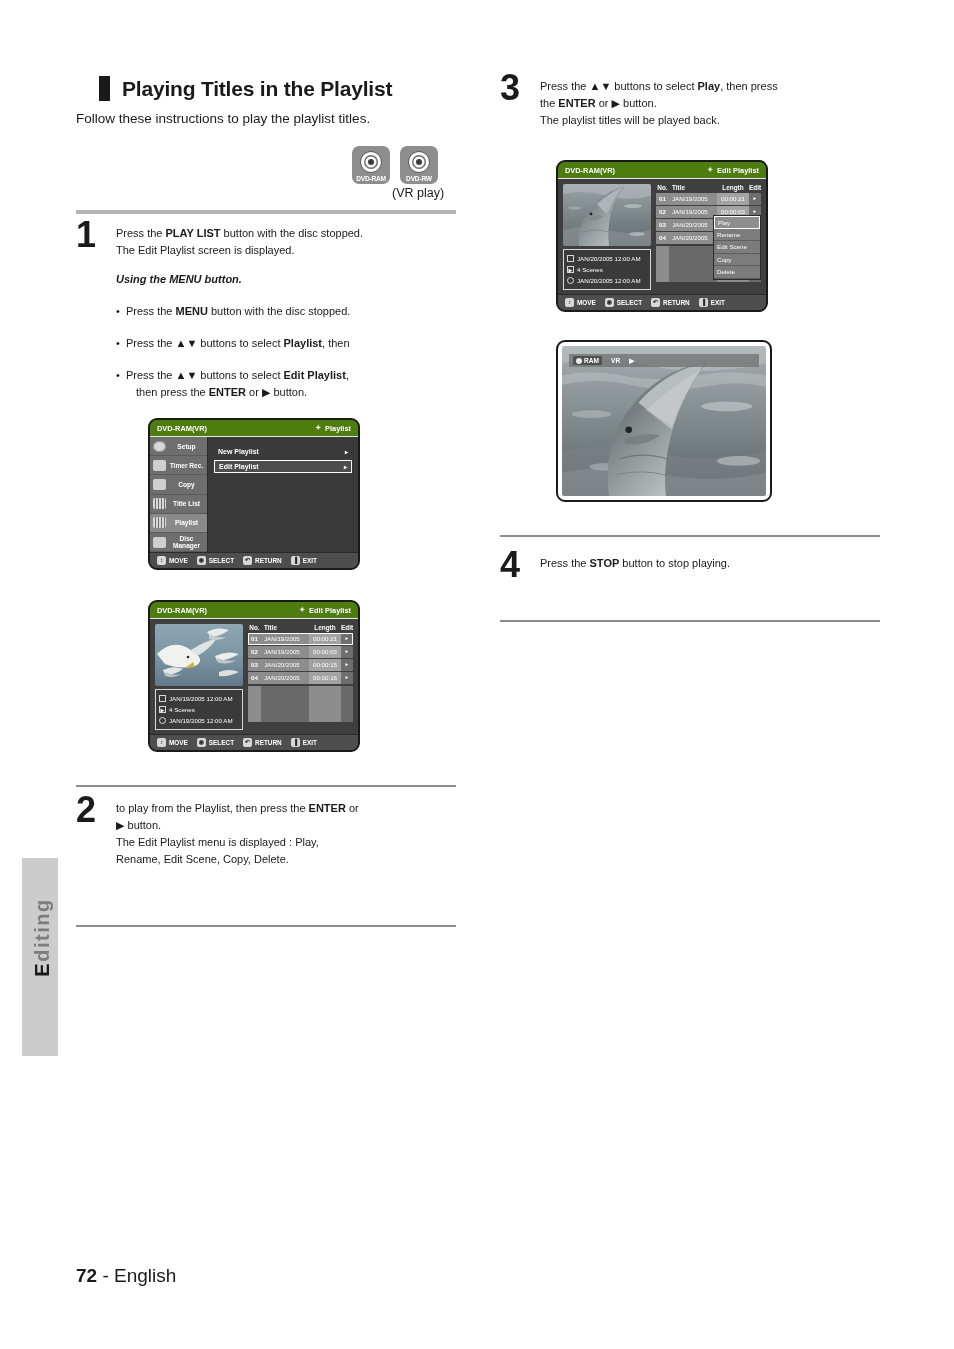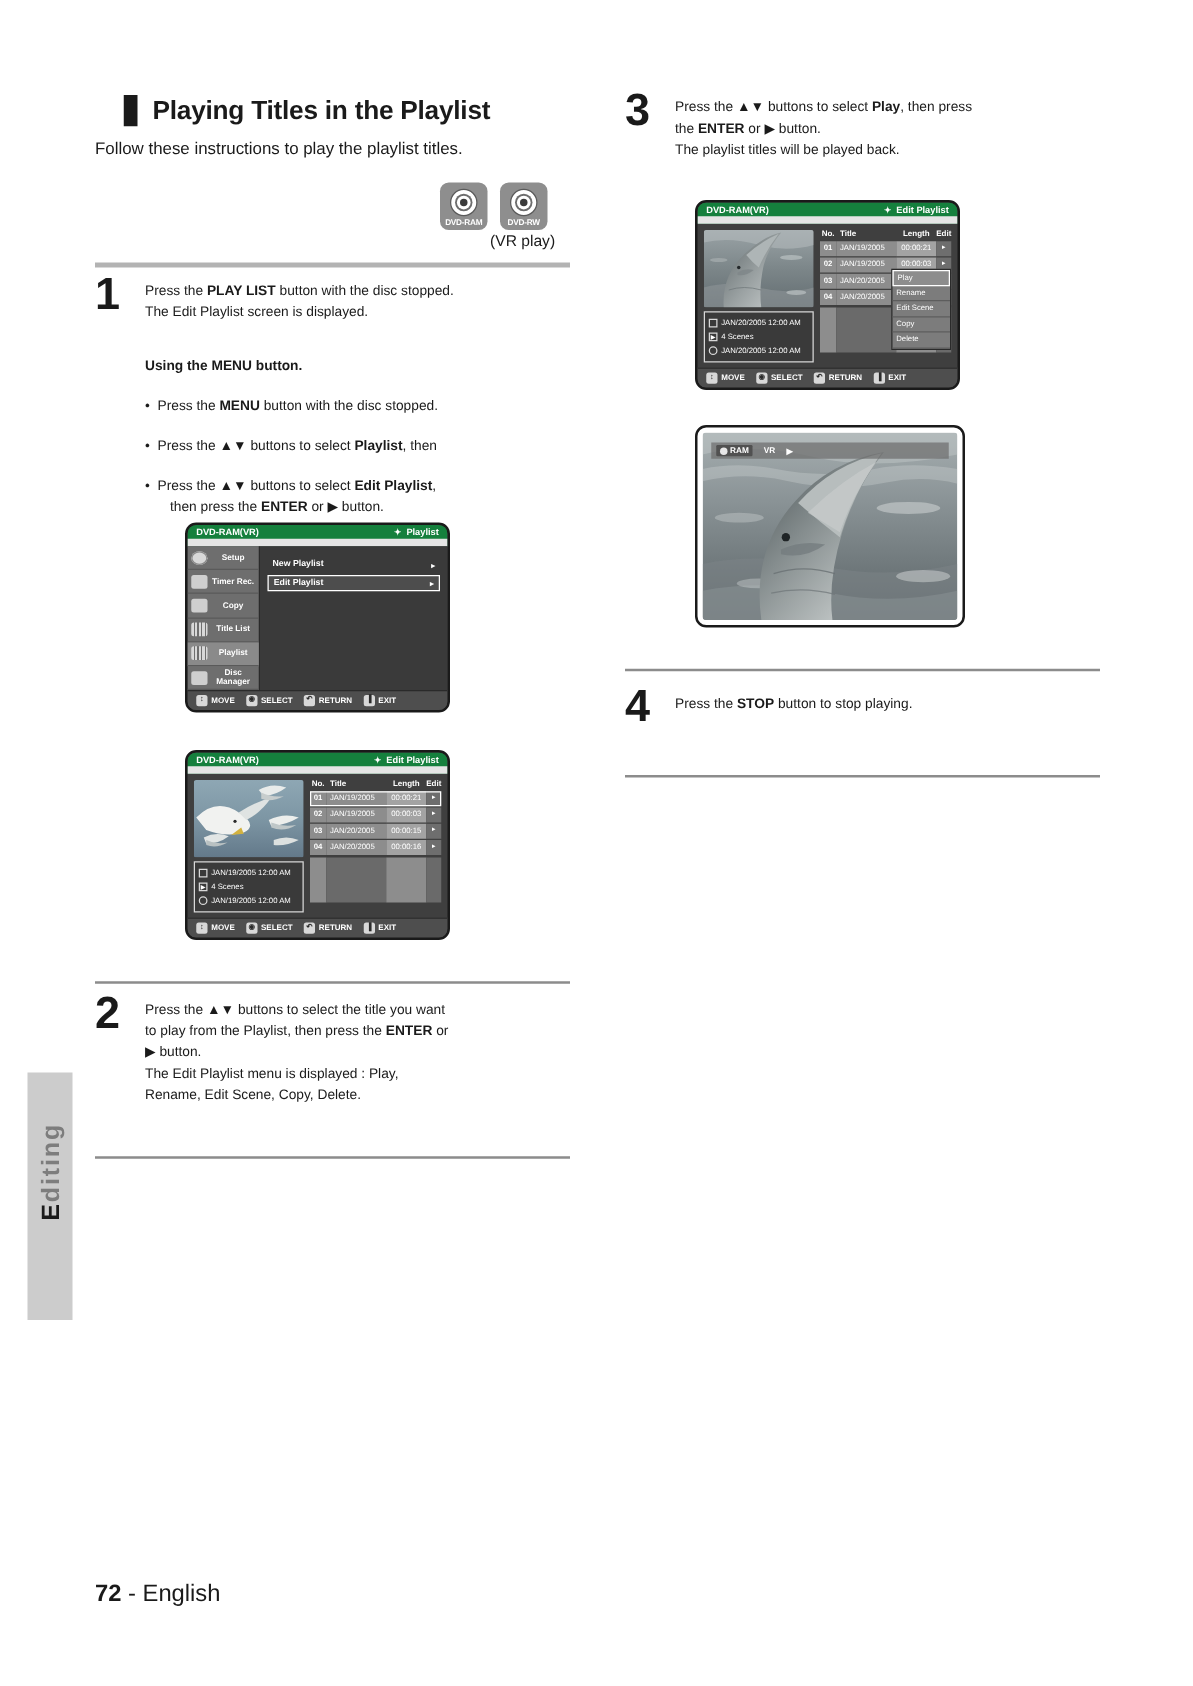--- a/index.html
+++ b/index.html
@@ -151,21 +151,22 @@
     letter-spacing: -1px;
   }
   .step-body {
     margin-left: 40px;
     font-size: 11px;
     line-height: 1.55;
   }
   .step-body b { font-weight: bold; }
   .sub-head {
     font-weight: bold;
-    margin-top: 26px;
+    margin-top: 12px;
+    font-style: italic;
   }
   .bullets {
     margin: 0;
     padding: 0;
     list-style: none;
   }
   .bullets li {
     position: relative;
     padding-left: 10px;
     margin-top: 15px;
@@ -187,22 +188,22 @@
     border: 2px solid #1a1a1a;
     border-radius: 9px;
     box-sizing: border-box;
     overflow: hidden;
     font-size: 6.4px;
     color: #ffffff;
     font-family: "Liberation Sans", sans-serif;
   }
   .osd-top {
     height: 17px;
-    background: #15803d;
-    border-bottom: 6px solid #e5e5e5;
+    background: #4d7c0f;
+    border-bottom: 1px solid #e5e5e5;
     display: flex;
     align-items: center;
     padding: 0 7px;
     box-sizing: border-box;
     font-size: 7.4px;
     font-weight: bold;
   }
   .osd-top .spacer { flex: 1; }
   .osd-top .title-right {
     display: flex;
@@ -745,21 +746,20 @@
     <div class="ctl">
       <span class="ctl-icon">▐</span>
       <span>EXIT</span>
     </div>
   </div>
 </div>
 
 <div class="step" style="left:76px; top:800px; width:380px;">
   <div class="step-num">2</div>
   <div class="step-body">
-    <div>Press the ▲▼ buttons to select the title you want</div>
     <div>
       <span>to play from the Playlist, then press the </span><b>ENTER</b><span> or</span>
     </div>
     <div>▶ button.</div>
     <div>The Edit Playlist menu is displayed : Play,</div>
     <div>Rename, Edit Scene, Copy, Delete.</div>
   </div>
 </div>
 
 <div class="step" style="left:500px; top:78px; width:380px;">

